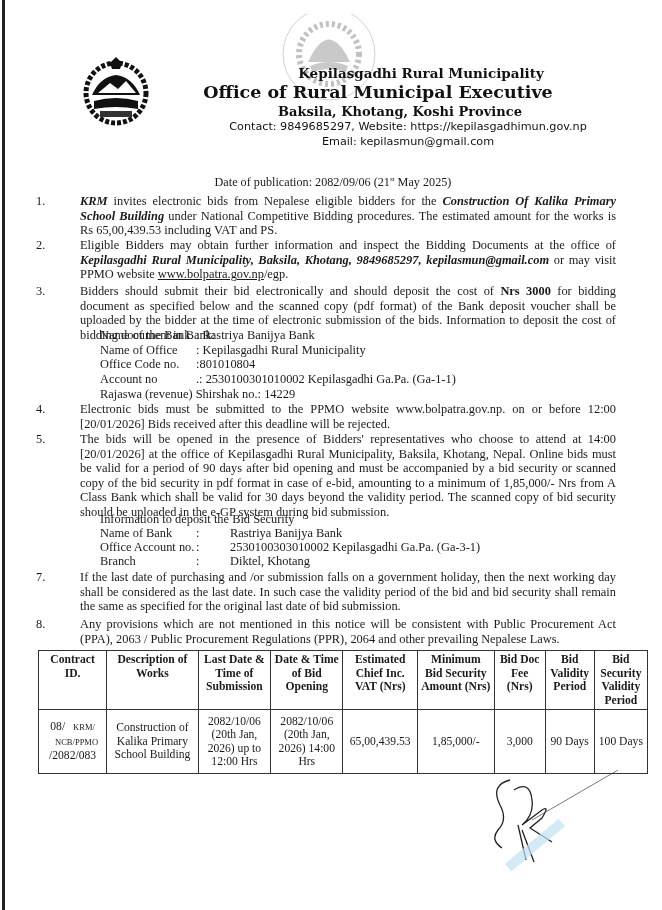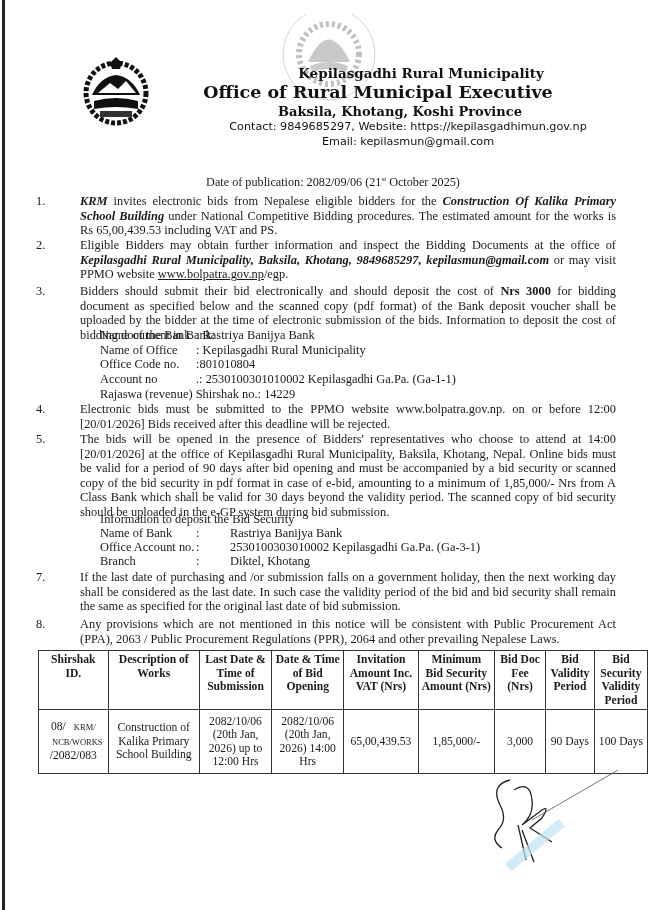--- a/index.html
+++ b/index.html
@@ -87,21 +87,21 @@
     <path d="M30 52 Q49 44 68 52 L66 58 Q49 52 32 58 Z" fill="#888"></path>
     <circle cx="49" cy="40" r="46" fill="none" stroke="#999" stroke-width="1"></circle>
   </svg>
 
   <div class="hdr hdr-muni">Kepilasgadhi Rural Municipality</div>
   <div class="hdr hdr-office">Office of Rural Municipal Executive</div>
   <div class="hdr hdr-addr">Baksila, Khotang, Koshi Province</div>
   <div class="hdr hdr-contact">Contact: 9849685297, Website: https://kepilasgadhimun.gov.np</div>
   <div class="hdr hdr-email">Email: kepilasmun@gmail.com</div>
 
-  <div class="pubdate"><span>Date of publication: 2082/09/06 (21</span><sup>st</sup><span> October 2025)</span></div>
+  <div class="pubdate"><span>Date of publication: 2082/09/06 (21</span><sup>st</sup><span> May 2025)</span></div>
 
   <div class="item" style="top:194px;">
     <span class="num">1.</span>
     <div class="text"><b><i>KRM</i></b><span> invites electronic bids from Nepalese eligible bidders for the </span><b><i>Construction Of Kalika Primary School Building</i></b><span> under National Competitive Bidding procedures. The estimated amount for the works is Rs 65,00,439.53 including VAT and PS.</span></div>
   </div>
 
   <div class="item" style="top:238px;">
     <span class="num">2.</span>
     <div class="text"><span>Eligible Bidders may obtain further information and inspect the Bidding Documents at the office of </span><b><i>Kepilasgadhi Rural Municipality, Baksila, Khotang, 9849685297, kepilasmun@gmail.com</i></b><span> or may visit PPMO website </span><a class="u" style="color:inherit;">www.bolpatra.gov.np</a><span>/egp.</span></div>
   </div>
@@ -176,34 +176,34 @@
         <col style="width:68px">
         <col style="width:68px">
       <col style="width:70px">
         <col style="width:72px">
         <col style="width:48px">
         <col style="width:46px">
         <col style="width:50px">
     </colgroup>
     <thead>
       <tr>
-        <th>Shirshak ID.</th>
+        <th>Contract ID.</th>
         <th>Description of Works</th>
         <th>Last Date &amp; Time of Submission</th>
         <th>Date &amp; Time of Bid Opening</th>
-        <th>Invitation Amount Inc. VAT (Nrs)</th>
+        <th>Estimated Chief Inc. VAT (Nrs)</th>
         <th>Minimum Bid Security Amount (Nrs)</th>
         <th>Bid Doc Fee (Nrs)</th>
         <th>Bid Validity Period</th>
         <th>Bid Security Validity Period</th>
       </tr>
     </thead>
     <tbody>
       <tr>
-        <td><span>08/</span><span class="small-caps">KRM/</span><br><span class="small-caps">NCB/WORKS</span><br><span>/2082/083</span></td>
+        <td><span>08/</span><span class="small-caps">KRM/</span><br><span class="small-caps">NCB/PPMO</span><br><span>/2082/083</span></td>
         <td>Construction of Kalika Primary School Building</td>
         <td>2082/10/06 (20th Jan, 2026) up to 12:00 Hrs</td>
         <td>2082/10/06 (20th Jan, 2026) 14:00 Hrs</td>
         <td>65,00,439.53</td>
         <td>1,85,000/-</td>
         <td>3,000</td>
         <td>90 Days</td>
         <td>100 Days</td>
       </tr>
     </tbody>

